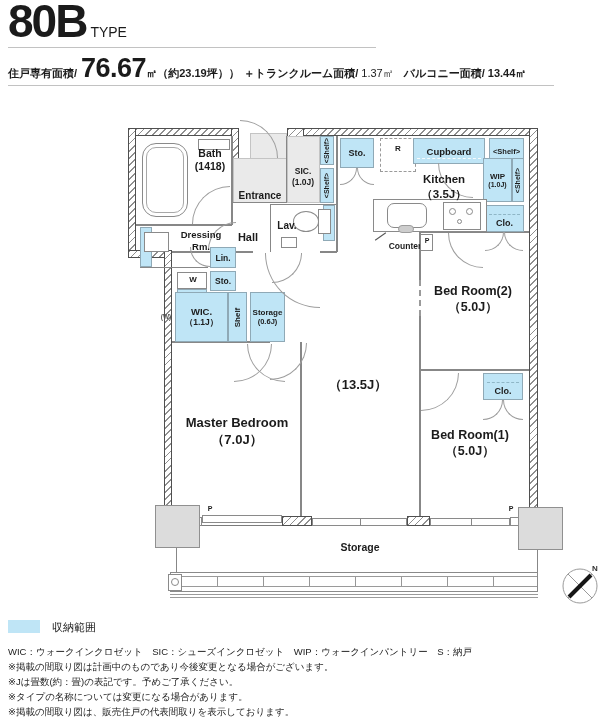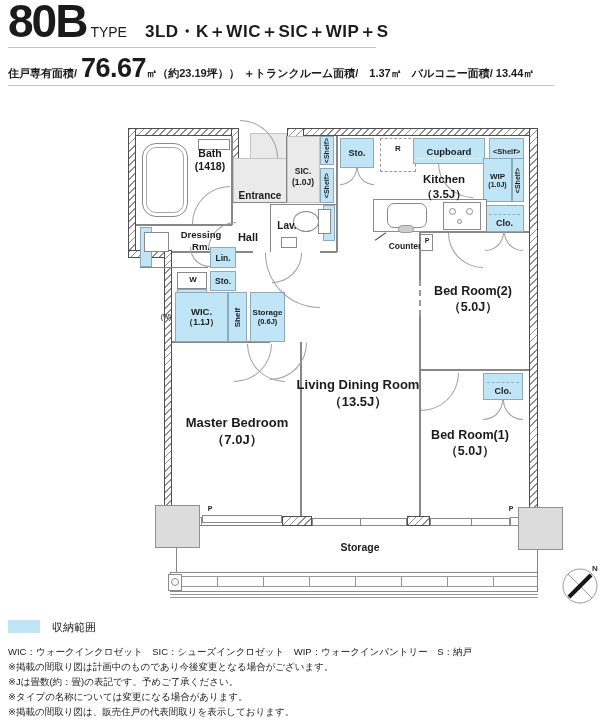--- a/index.html
+++ b/index.html
@@ -37,30 +37,29 @@
 </style>
 </head>
 <body>
 
 <div class="page">
 
   <div class="abs" style="left:8px;top:0px;width:592px;">
     <div class="abs" style="left:0;top:-6px;display:flex;align-items:baseline;">
       <span class="hdr-num">80B</span>
       <span style="font-weight:normal;font-size:14px;margin-left:4px;">TYPE</span>
-      <span style="font-weight:bold;font-size:17px;margin-left:18px;letter-spacing:0.5px;">3LD・K＋WIC＋SIC＋WIP＋S</span>
     </div>
     <div class="rule" style="left:0;top:47px;width:368px;"></div>
     <div class="abs" style="left:0;top:53px;display:flex;align-items:baseline;white-space:nowrap;">
       <span style="font-weight:bold;font-size:11px;">住戸専有面積/</span>
       <span style="font-weight:bold;font-size:27px;margin-left:4px;letter-spacing:-0.5px;">76.67</span>
       <span style="font-weight:bold;font-size:11px;">㎡</span>
       <span style="font-weight:bold;font-size:11px;">（約23.19坪））</span>
       <span style="font-weight:bold;font-size:11px;margin-left:4px;">＋トランクルーム面積/</span>
-      <span style="font-weight:bold;font-size:11px;margin-left:11px;">1.37㎡</span>
+      <span style="font-weight:normal;font-size:11px;margin-left:3px;">1.37㎡</span>
       <span style="font-weight:bold;font-size:11px;margin-left:10px;">バルコニー面積/</span>
       <span style="font-weight:bold;font-size:11px;margin-left:3px;">13.44㎡</span>
     </div>
     <div class="rule" style="left:0;top:85px;width:546px;"></div>
   </div>
 
   <div class="abs" style="left:0;top:0;width:607px;height:620px;">
 
     <div class="wall" style="left:128px;top:128px;width:110px;height:8px;"></div>
     <div class="wall" style="left:231px;top:128px;width:8px;height:32px;"></div>
@@ -254,21 +253,20 @@
       <div>Dressing</div>
       <div>Rm.</div>
     </div>
     <div class="lbl" style="left:248px;top:230px;font-size:11px;">Hall</div>
     <div class="lbl" style="left:287px;top:220px;font-size:10px;">Lav.</div>
     <div class="lbl" style="left:444px;top:172px;font-size:11.5px;">
       <div>Kitchen</div>
       <div>（3.5J）</div>
     </div>
     <div class="lbl" style="left:358px;top:377px;font-size:13px;">
-      <div>Living Dining Room</div>
       <div>（13.5J）</div>
     </div>
     <div class="lbl" style="left:237px;top:415px;font-size:13px;">
       <div>Master Bedroom</div>
       <div>（7.0J）</div>
     </div>
     <div class="lbl" style="left:473px;top:283px;font-size:12.5px;">
       <div>Bed Room(2)</div>
       <div>（5.0J）</div>
     </div>

